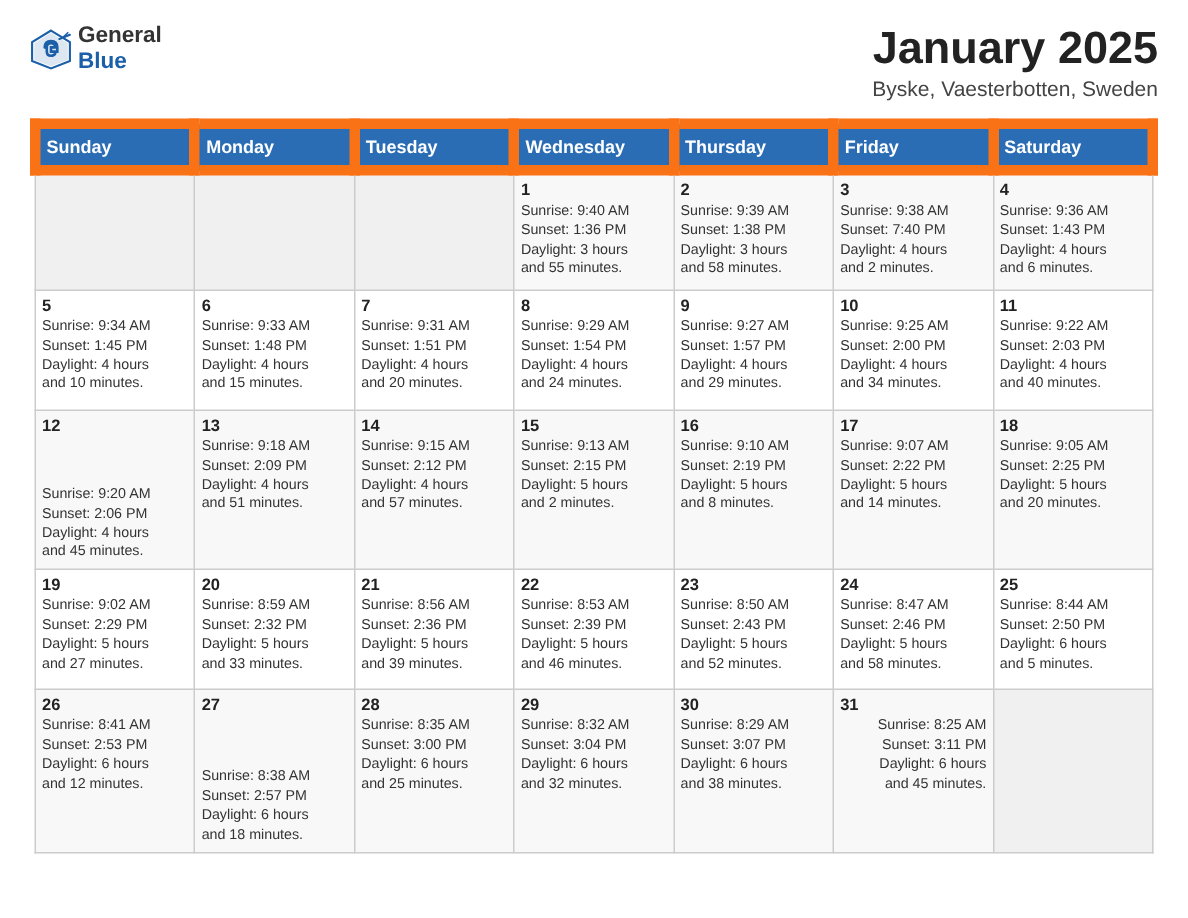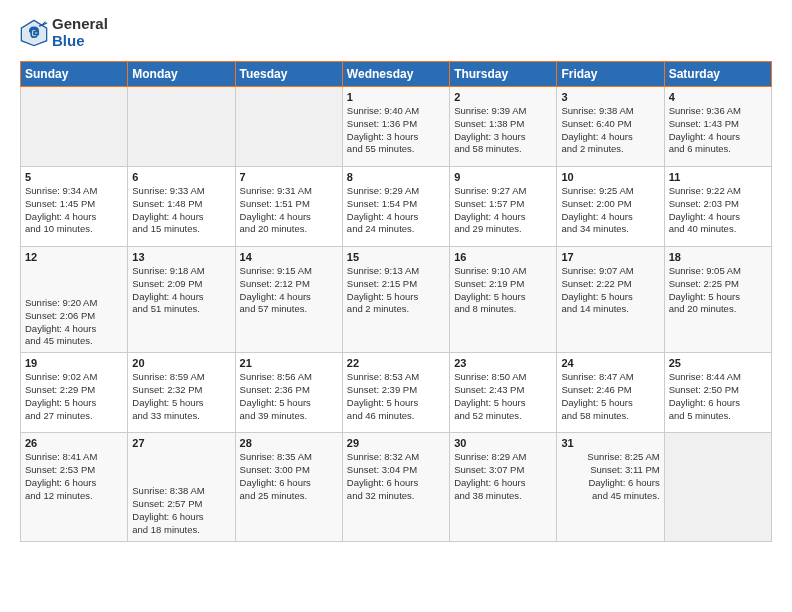--- a/index.html
+++ b/index.html
@@ -64,21 +64,21 @@
       width: 100%;
       border-collapse: collapse;
       table-layout: fixed;
     }
     .calendar thead tr th {
       background: #2a6db5;
       color: #fff;
       font-size: 12px;
       font-weight: bold;
       padding: 5px 4px;
-      border: 1px solid #f97316;
+      border: 7px solid #f97316;
       text-align: left;
     }
     .calendar tbody tr td {
       border: 1px solid #ccc;
       vertical-align: top;
       padding: 4px 4px;
       font-size: 10px;
       color: #333;
       height: 80px;
       background: #fff;
@@ -117,20 +117,22 @@
         <path d="M14,18 Q14,12 20,12 Q26,12 26,18 L26,22 L20,22 L20,18 L24,18 Q24,14 20,14 Q16,14 16,18 L16,22 Q16,26 20,26 Q23,26 24,24" fill="none" stroke="#1a5fa8" stroke-width="2.5" stroke-linecap="round"></path>
         <path d="M28,10 L38,6" stroke="#1a5fa8" stroke-width="2" stroke-linecap="round"></path>
         <path d="M32,8 L36,4" stroke="#1a5fa8" stroke-width="1.5" stroke-linecap="round"></path>
       </svg>
       <div class="logo-text">
         <span class="logo-general">General</span>
         <span class="logo-blue">Blue</span>
       </div>
     </div>
     <div class="title-block">
+      <div class="calendar-title">January 2025</div>
+      <div class="calendar-subtitle">Byske, Vaesterbotten, Sweden</div>
     </div>
   </div>
 
   <table class="calendar">
     <thead>
       <tr>
       <th>Sunday</th>
           <th>Monday</th>
           <th>Tuesday</th>
           <th>Wednesday</th>
@@ -154,21 +156,21 @@
           <td>
             <span class="day-num">2</span>
             <div class="day-info" style="white-space: pre-line;">Sunrise: 9:39 AM
 Sunset: 1:38 PM
 Daylight: 3 hours
 and 58 minutes.</div>
           </td>
           <td>
             <span class="day-num">3</span>
             <div class="day-info" style="white-space: pre-line;">Sunrise: 9:38 AM
-Sunset: 6:40 PM
+Sunset: 7:40 PM
 Daylight: 4 hours
 and 2 minutes.</div>
           </td>
           <td>
             <span class="day-num">4</span>
             <div class="day-info" style="white-space: pre-line;">Sunrise: 9:36 AM
 Sunset: 1:43 PM
 Daylight: 4 hours
 and 6 minutes.</div>
           </td>

